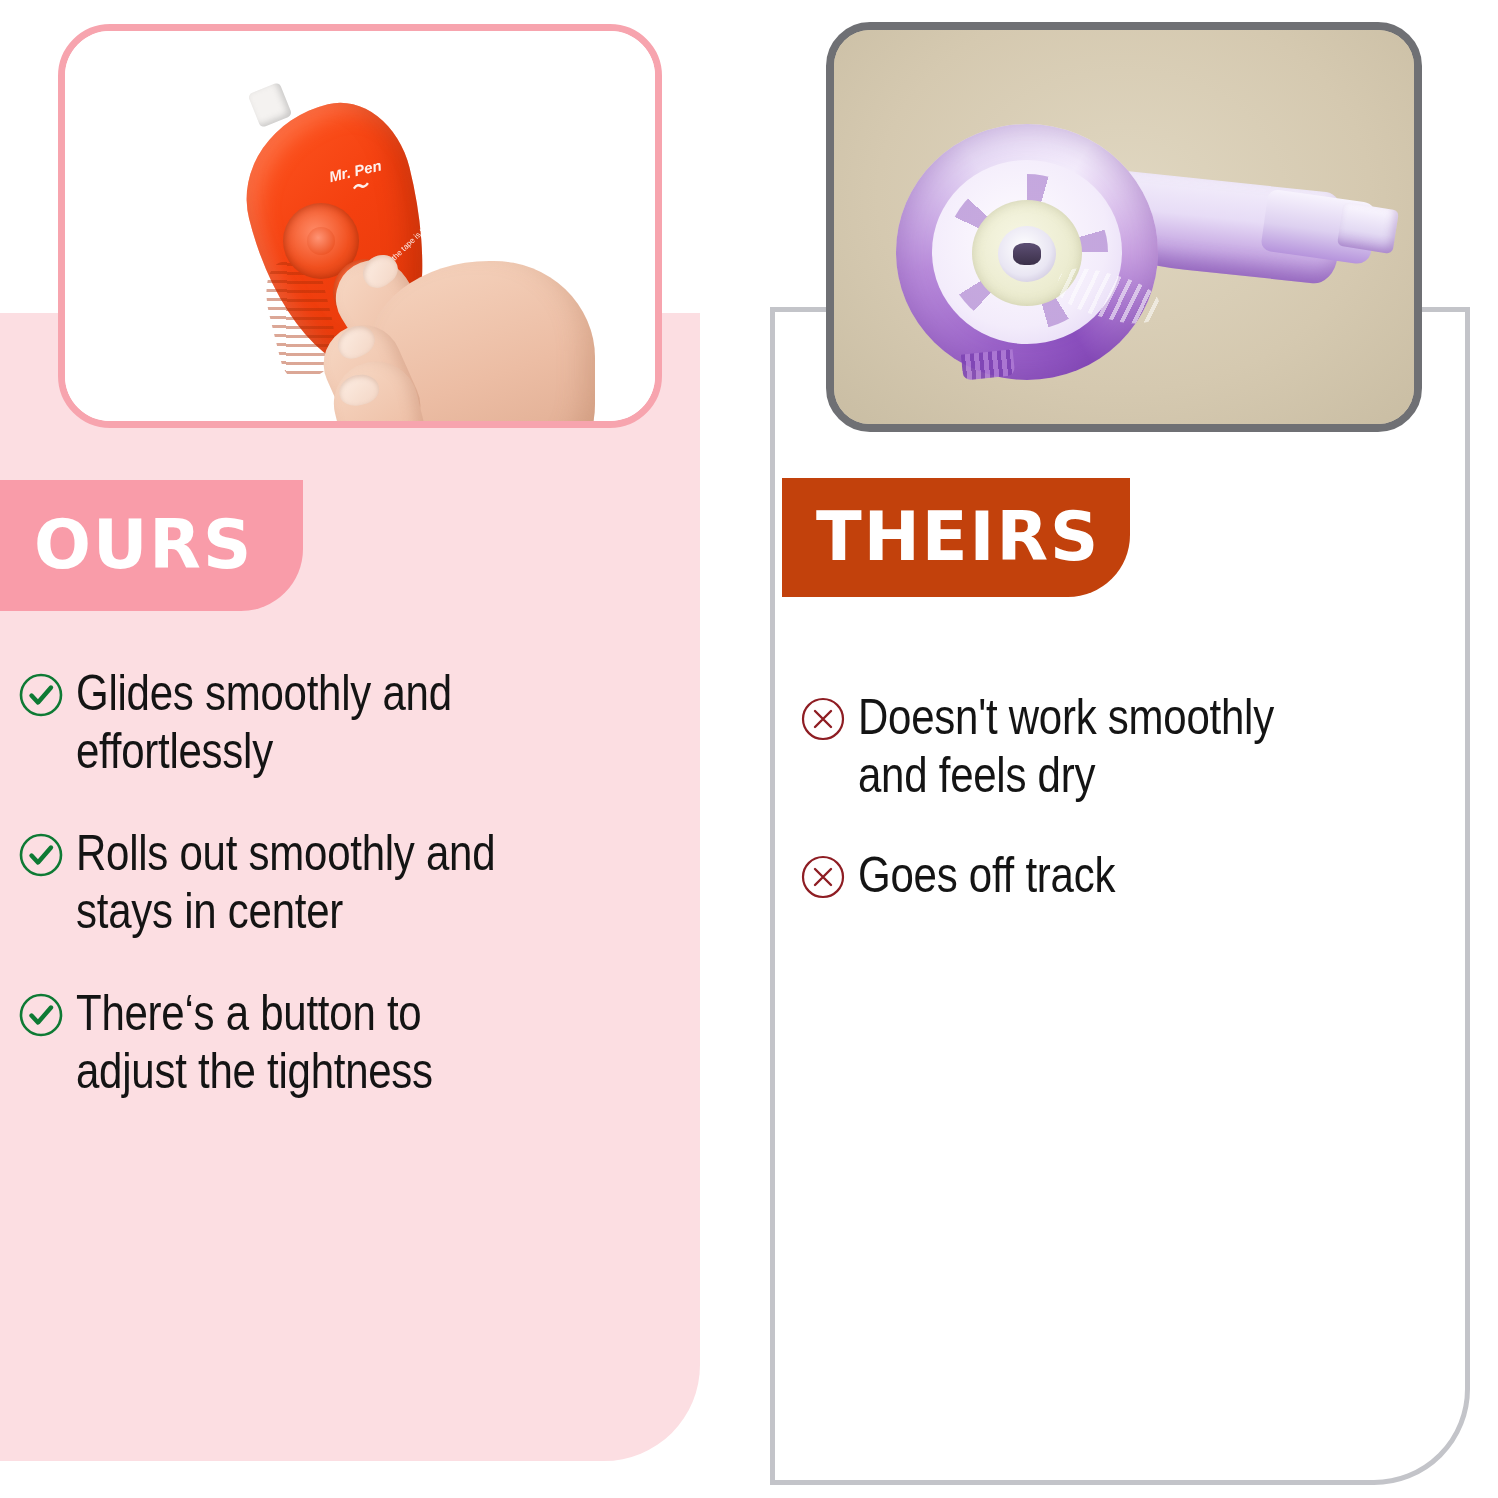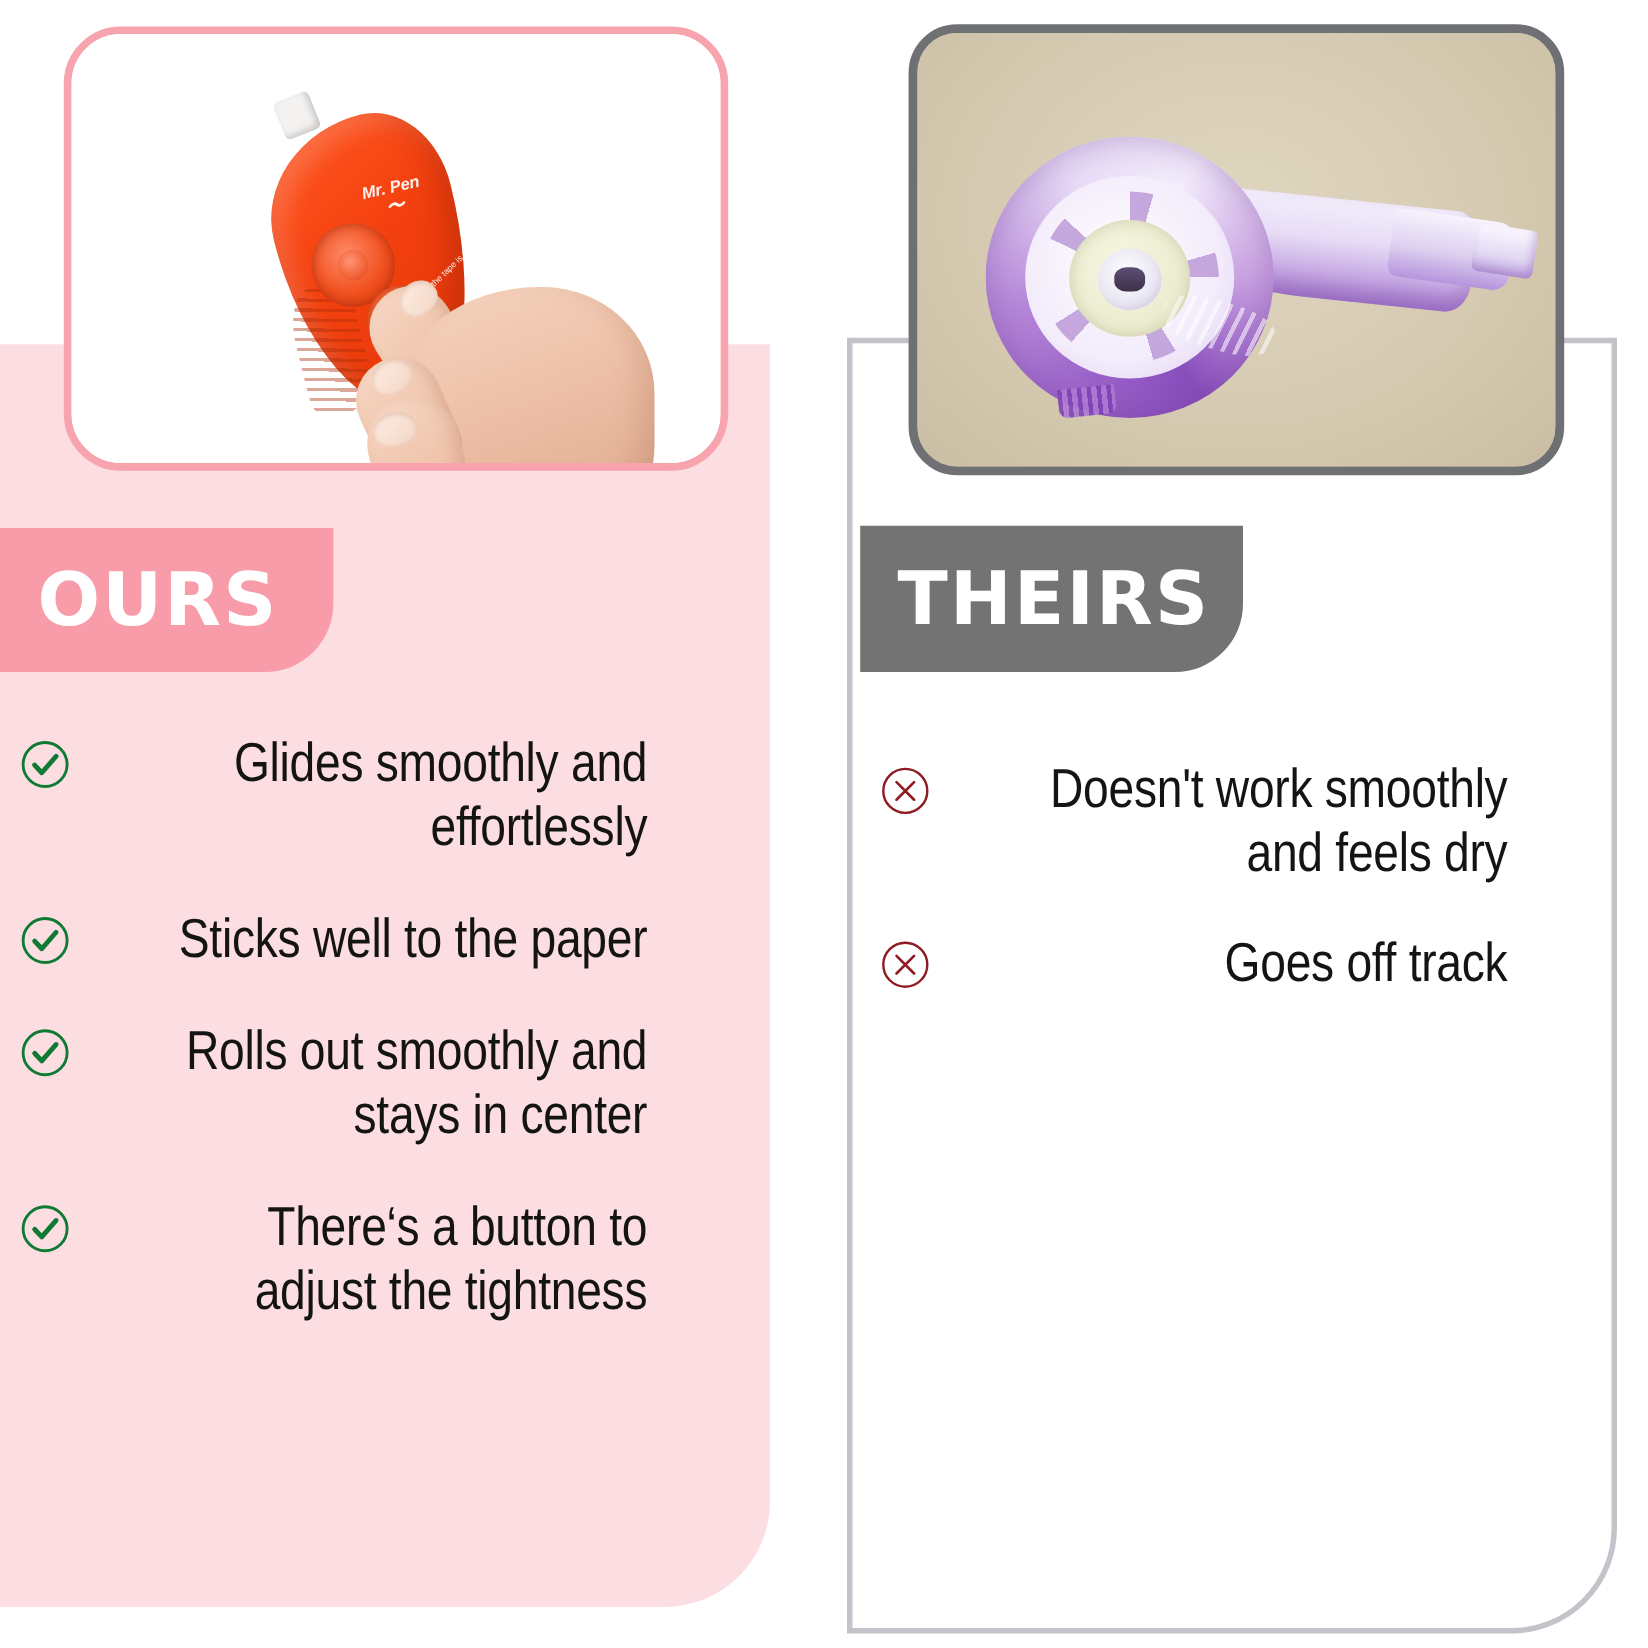--- a/index.html
+++ b/index.html
@@ -301,22 +301,22 @@
     top: 480px;
     width: 303px;
     height: 131px;
     background: #f99ca9;
     border-bottom-right-radius: 62px;
   }
   .banner-theirs {
     left: 782px;
     top: 478px;
     width: 348px;
-    height: 133px;
-    background: #737373;
+    height: 119px;
+    background: #c2410c;
     border-bottom-right-radius: 62px;
   }
   .banner-text {
     color: #ffffff;
     font-family: "DejaVu Sans", sans-serif;
     font-weight: bold;
     font-size: 67px;
     letter-spacing: 2px;
     line-height: 1;
   }
@@ -327,21 +327,20 @@
     display: flex;
     flex-direction: column;
   }
   .list-ours   { left: 18px;  top: 664px; width: 668px; gap: 44px; }
   .list-theirs { left: 800px; top: 688px; width: 668px; gap: 42px; }
 
   .list-item {
     display: flex;
     align-items: flex-start;
     gap: 12px;
-    text-align: right;
   }
 
   .mark {
     flex: 0 0 auto;
     width: 46px;
     height: 46px;
     margin-top: 8px;
   }
   .mark svg { display: block; width: 46px; height: 46px; }
 
@@ -398,29 +397,20 @@
       <span class="mark">
         <svg viewBox="0 0 46 46" aria-hidden="true">
           <circle cx="23" cy="23" r="20" fill="none" stroke="#0E7A34" stroke-width="2.6"></circle>
           <path d="M13.5 23.5 L20 30.5 L33 15.5" fill="none" stroke="#0E7A34" stroke-width="4.4" stroke-linecap="round" stroke-linejoin="round"></path>
         </svg>
       </span>
       <span class="item-text">Glides smoothly and
 effortlessly</span>
     </div>
 
-    <div class="list-item">
-      <span class="mark">
-        <svg viewBox="0 0 46 46" aria-hidden="true">
-          <circle cx="23" cy="23" r="20" fill="none" stroke="#0E7A34" stroke-width="2.6"></circle>
-          <path d="M13.5 23.5 L20 30.5 L33 15.5" fill="none" stroke="#0E7A34" stroke-width="4.4" stroke-linecap="round" stroke-linejoin="round"></path>
-        </svg>
-      </span>
-      <span class="item-text">Sticks well to the paper</span>
-    </div>
 
     <div class="list-item">
       <span class="mark">
         <svg viewBox="0 0 46 46" aria-hidden="true">
           <circle cx="23" cy="23" r="20" fill="none" stroke="#0E7A34" stroke-width="2.6"></circle>
           <path d="M13.5 23.5 L20 30.5 L33 15.5" fill="none" stroke="#0E7A34" stroke-width="4.4" stroke-linecap="round" stroke-linejoin="round"></path>
         </svg>
       </span>
       <span class="item-text">Rolls out smoothly and
 stays in center</span>

